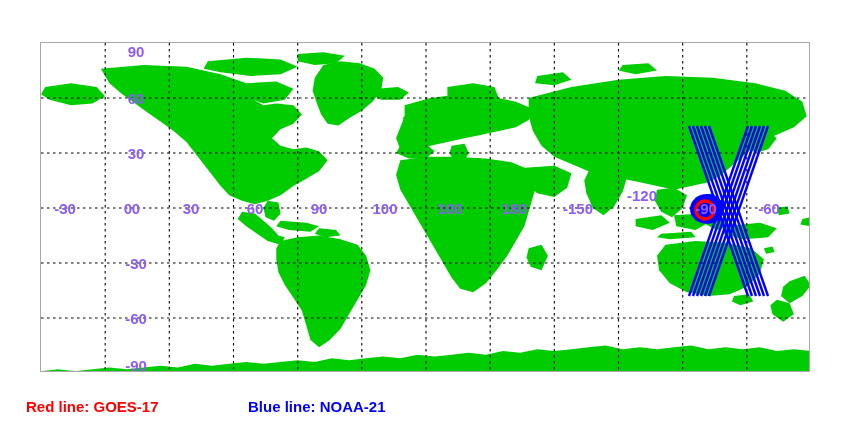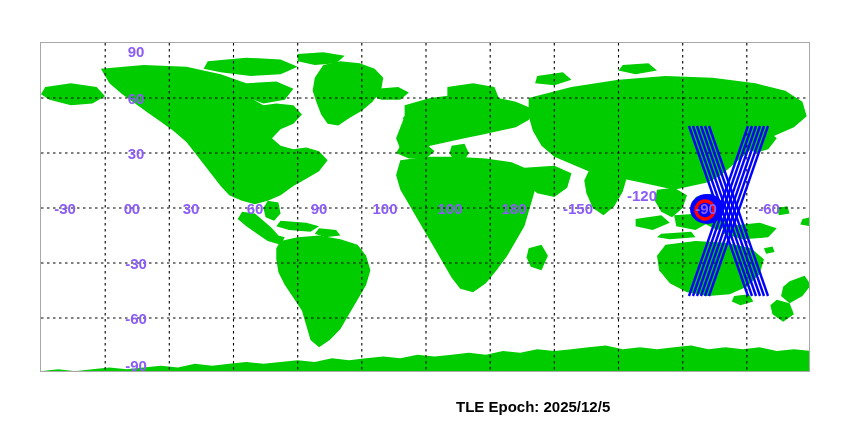--- a/index.html
+++ b/index.html
@@ -201,14 +201,15 @@
   <div class="tick-label lon-label" style="left:409px; top:165px;">100</div>
   <div class="tick-label lon-label" style="left:473px; top:165px;">180</div>
   <div class="tick-label lon-label" style="left:537px; top:165px;text-align:right;">-150</div>
   <div class="tick-label lon-label" style="left:601px; top:152px;">-120</div>
   <div class="tick-label lon-label" style="left:665px; top:165px;">-90</div>
   <div class="tick-label lon-label" style="left:728px; top:165px;">-60</div>
 
 </div>
 
 <div id="legend-row">
-  <span class="legend-entry" id="legend-tle">TLE Epoch: 2025/12/5</span>
+  <span class="legend-entry" id="legend-red">Red line: GOES-17</span>
+  <span class="legend-entry" id="legend-blue">Blue line: NOAA-21</span>
 </div>
 
 </body></html>

